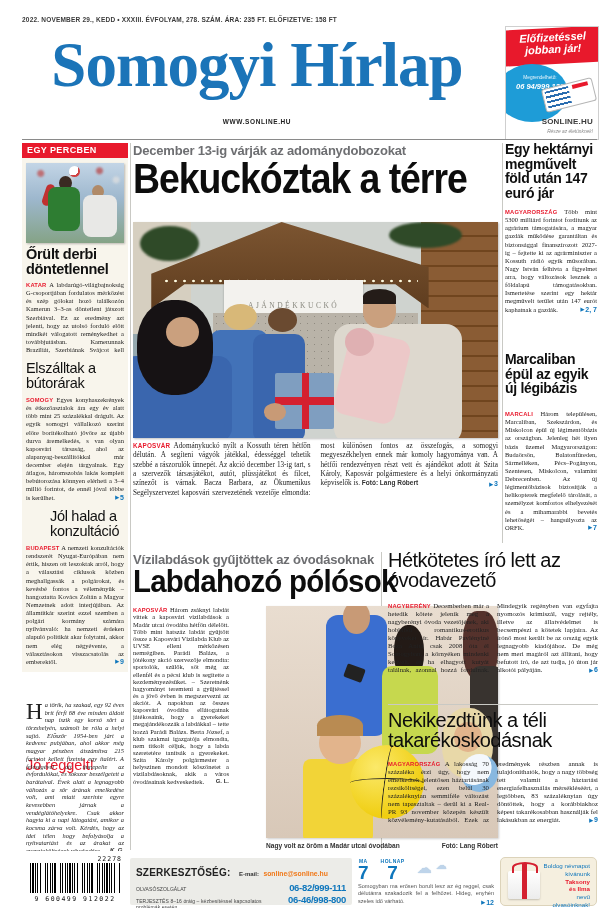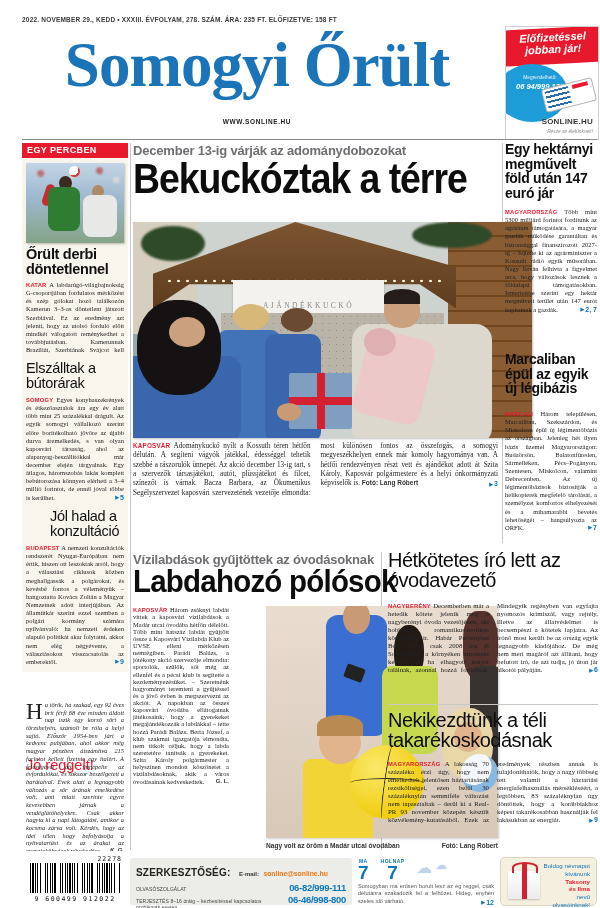--- a/index.html
+++ b/index.html
@@ -65,21 +65,21 @@
   .bc-top{position:absolute;right:2px;top:0;font-family:"DejaVu Sans Mono",monospace;font-size:6.5px;color:#111;letter-spacing:1px;}
   .bc-bars{position:absolute;left:4px;top:8px;width:90px;height:30px;
     background:repeating-linear-gradient(90deg,#000 0 1px,#fff 1px 2.2px,#000 2.2px 3.6px,#fff 3.6px 5.4px,#000 5.4px 5.9px,#fff 5.9px 7.4px);}
   .bc-bot{position:absolute;left:0;top:40px;width:98px;text-align:center;font-family:"DejaVu Sans Mono",monospace;font-size:6.5px;color:#111;letter-spacing:1.5px;}
 
   
   .kicker{color:#6d6e71;font-weight:bold;letter-spacing:-.2px;}
   .main-kicker{left:133px;top:143px;width:365px;font-size:13px;}
   .main-head{left:133px;top:157px;width:420px;font-size:43px;font-weight:bold;letter-spacing:-1.2px;line-height:1;color:#0d0d0d;transform:scaleX(.87);transform-origin:left top;}
 
-  .mainphoto{left:133px;top:222px;width:365px;height:216px;overflow:hidden;background:#cfd3cf;box-shadow:1px 1px 2px rgba(0,0,0,.25);padding-left:34px;}
+  .mainphoto{left:133px;top:222px;width:365px;height:216px;overflow:hidden;background:#cfd3cf;box-shadow:1px 1px 2px rgba(0,0,0,.25);}
   .church{position:absolute;left:0;top:0;width:16%;height:100%;background:#d6cfc0;}
   .tiles{position:absolute;left:0;top:52%;width:10%;height:14%;background:#7a98a8;opacity:.7;}
   .steps{position:absolute;left:0;top:72%;width:14%;height:28%;background:repeating-linear-gradient(180deg,#b8b4ac 0 5px,#8f8b83 5px 7px);}
   .hutwall{position:absolute;left:79%;top:0;width:21%;height:100%;background:repeating-linear-gradient(180deg,#8a5c34 0 13px,#70451e 13px 15px);}
   .roof{position:absolute;left:5%;top:0;width:76%;height:40%;background:linear-gradient(#7c5531,#5f3d1f);
         clip-path:polygon(0 60%,47% 0,100% 52%,100% 100%,88% 72%,12% 72%,0 100%);}
   .garland{position:absolute;left:2%;top:2%;width:16%;height:16%;border-radius:50%;background:#2f4a28;filter:blur(1px);}
   .garland2{position:absolute;left:70%;top:0;width:20%;height:12%;border-radius:50%;background:#2f4a28;filter:blur(1px);}
   .lights{position:absolute;left:8%;top:26%;width:70%;height:6px;background-image:radial-gradient(circle,#fffbe0 1px,transparent 1.6px);background-size:9px 6px;}
   .signband{position:absolute;left:25%;top:27%;width:38%;height:15%;background:#f3f2ee;box-shadow:0 1px 2px rgba(0,0,0,.25);
@@ -166,21 +166,21 @@
   .gift:after{content:"";position:absolute;left:4px;top:-9px;width:22px;height:9px;border:2.5px solid #d42030;border-bottom:none;border-radius:50% 50% 0 0;background:transparent;}
   .nd-text{position:absolute;right:6px;top:4px;width:52px;text-align:right;font-size:6.2px;line-height:1.25;color:#0e76bc;}
   .nd-names{color:#e8192c;font-weight:bold;}
 </style>
 </head>
 <body>
 
 <div class="page">
 
   <div class="abs dateline">2022. NOVEMBER 29., KEDD • XXXIII. ÉVFOLYAM, 278. SZÁM. ÁRA: 235 FT. ELŐFIZETVE: 158 FT</div>
-  <h1 class="abs masthead">Somogyi Őrült</h1>
+  <h1 class="abs masthead">Somogyi Hírlap</h1>
   <div class="abs website">WWW.SONLINE.HU</div>
 
   <div class="abs ad">
     <div class="ad-red">
       <span>Előfizetéssel jobban jár!</span>
     </div>
     <div class="ad-circle"></div>
     <div class="ad-order">Megrendelhető:</div>
     <div class="ad-phone">06 94/999 120</div>
     <div class="ad-paper">

